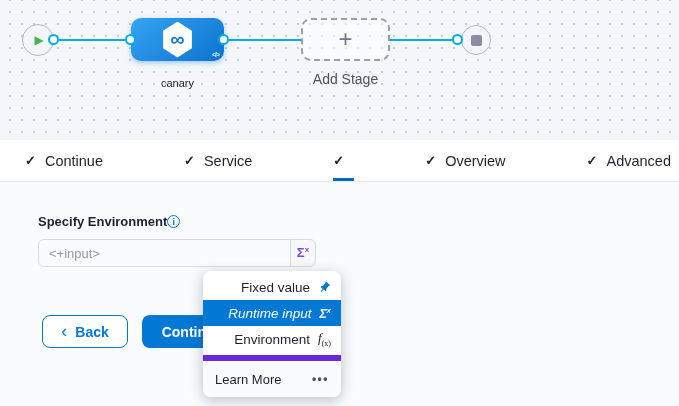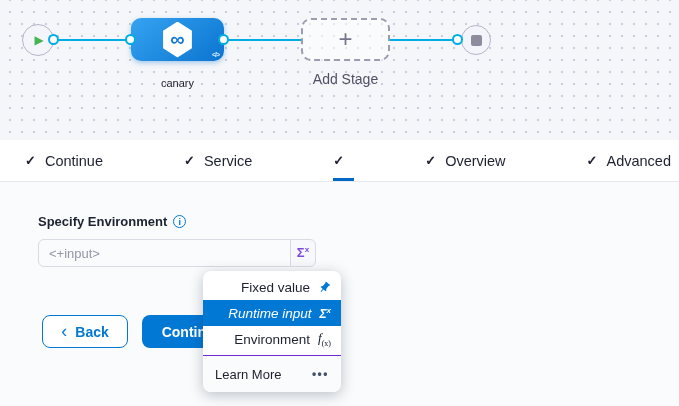--- a/index.html
+++ b/index.html
@@ -41,21 +41,21 @@
   .add-label{left:301px;top:71px;width:89px;font-size:14px;color:#4e5064;}
   
   .tabbar{position:absolute;left:0;top:140px;width:679px;height:42px;background:#fff;
     box-sizing:border-box;border-bottom:1px solid #e7e9f0;
     display:flex;justify-content:space-between;align-items:stretch;padding:0 8px 0 25px;}
   .tab{display:flex;align-items:center;gap:9px;font-size:14.5px;color:#1d2130;
     font-weight:500;position:relative;}
   .tab .check{font-size:13px;font-weight:700;color:#1d2130;}
   .tab.active::after{content:"";position:absolute;left:0;right:-10px;bottom:0;height:3px;background:#0368c4;}
   
-  .env-label-row{position:absolute;left:38px;top:214px;display:flex;align-items:center;gap:6px;
+  .env-label-row{position:absolute;left:38px;top:214px;display:flex;align-items:center;
     font-size:13px;font-weight:700;color:#1d2130;}
   .info-icon{width:13px;height:13px;border-radius:50%;border:1px solid #0278d5;color:#0278d5;
     font-size:9px;display:flex;align-items:center;justify-content:center;box-sizing:border-box;font-weight:700;}
   .input-row{position:absolute;left:38px;top:239px;display:flex;height:28px;}
   .env-input{width:253px;height:28px;box-sizing:border-box;border:1px solid #d9dae4;
     border-radius:6px 0 0 6px;background:#fafbfc;padding:0 10px;font-size:13px;color:#9496a8;
     font-family:"Liberation Sans",sans-serif;outline:none;}
   .sigma-btn{width:26px;height:28px;box-sizing:border-box;border:1px solid #d9dae4;margin-left:-1px;
     border-radius:0 6px 6px 0;background:#f7f8fc;color:#7d4bdb;font-weight:700;font-size:13px;
     display:flex;align-items:center;justify-content:center;cursor:pointer;font-family:"Liberation Sans",sans-serif;}
@@ -71,21 +71,21 @@
   .dropdown{position:absolute;left:203px;top:271px;width:138px;background:#fff;border-radius:8px;
     box-shadow:0 3px 14px rgba(30,40,60,.28);z-index:5;overflow:hidden;}
   .dd-items{padding:3px 0;}
   .dd-item{height:26px;display:flex;align-items:center;justify-content:flex-end;gap:8px;
     padding:0 10px;font-size:13.5px;color:#1d2130;cursor:pointer;}
   .dd-item.selected{background:#0278d5;color:#fff;font-style:italic;}
   .dd-sigma{font-weight:700;font-size:12px;color:#fff;}
   .pin-icon svg{display:block;transform:rotate(40deg);}
   .fx-icon{color:#0f172a;font-size:13px;font-style:italic;font-family:"Liberation Serif",serif;line-height:1;}
   .fx-icon sub{font-size:8px;font-style:normal;}
-  .dd-footer{border-top:1px solid #6d28d9;background:#fafbfc;height:36px;display:flex;
+  .dd-footer{border-top:6px solid #6d28d9;background:#fafbfc;height:36px;display:flex;
     align-items:center;justify-content:space-between;padding:0 12px;font-size:13px;color:#1d2130;cursor:pointer;}
   .dots-icon{color:#42526e;font-size:12px;font-weight:700;letter-spacing:1.5px;}
 </style>
 </head>
 <body>
 
 <div class="canvas">
   <div class="conn-line" style="left:53px;width:78px;"></div>
   <div class="conn-line" style="left:224px;width:77px;"></div>
   <div class="conn-line" style="left:390px;width:68px;"></div>

